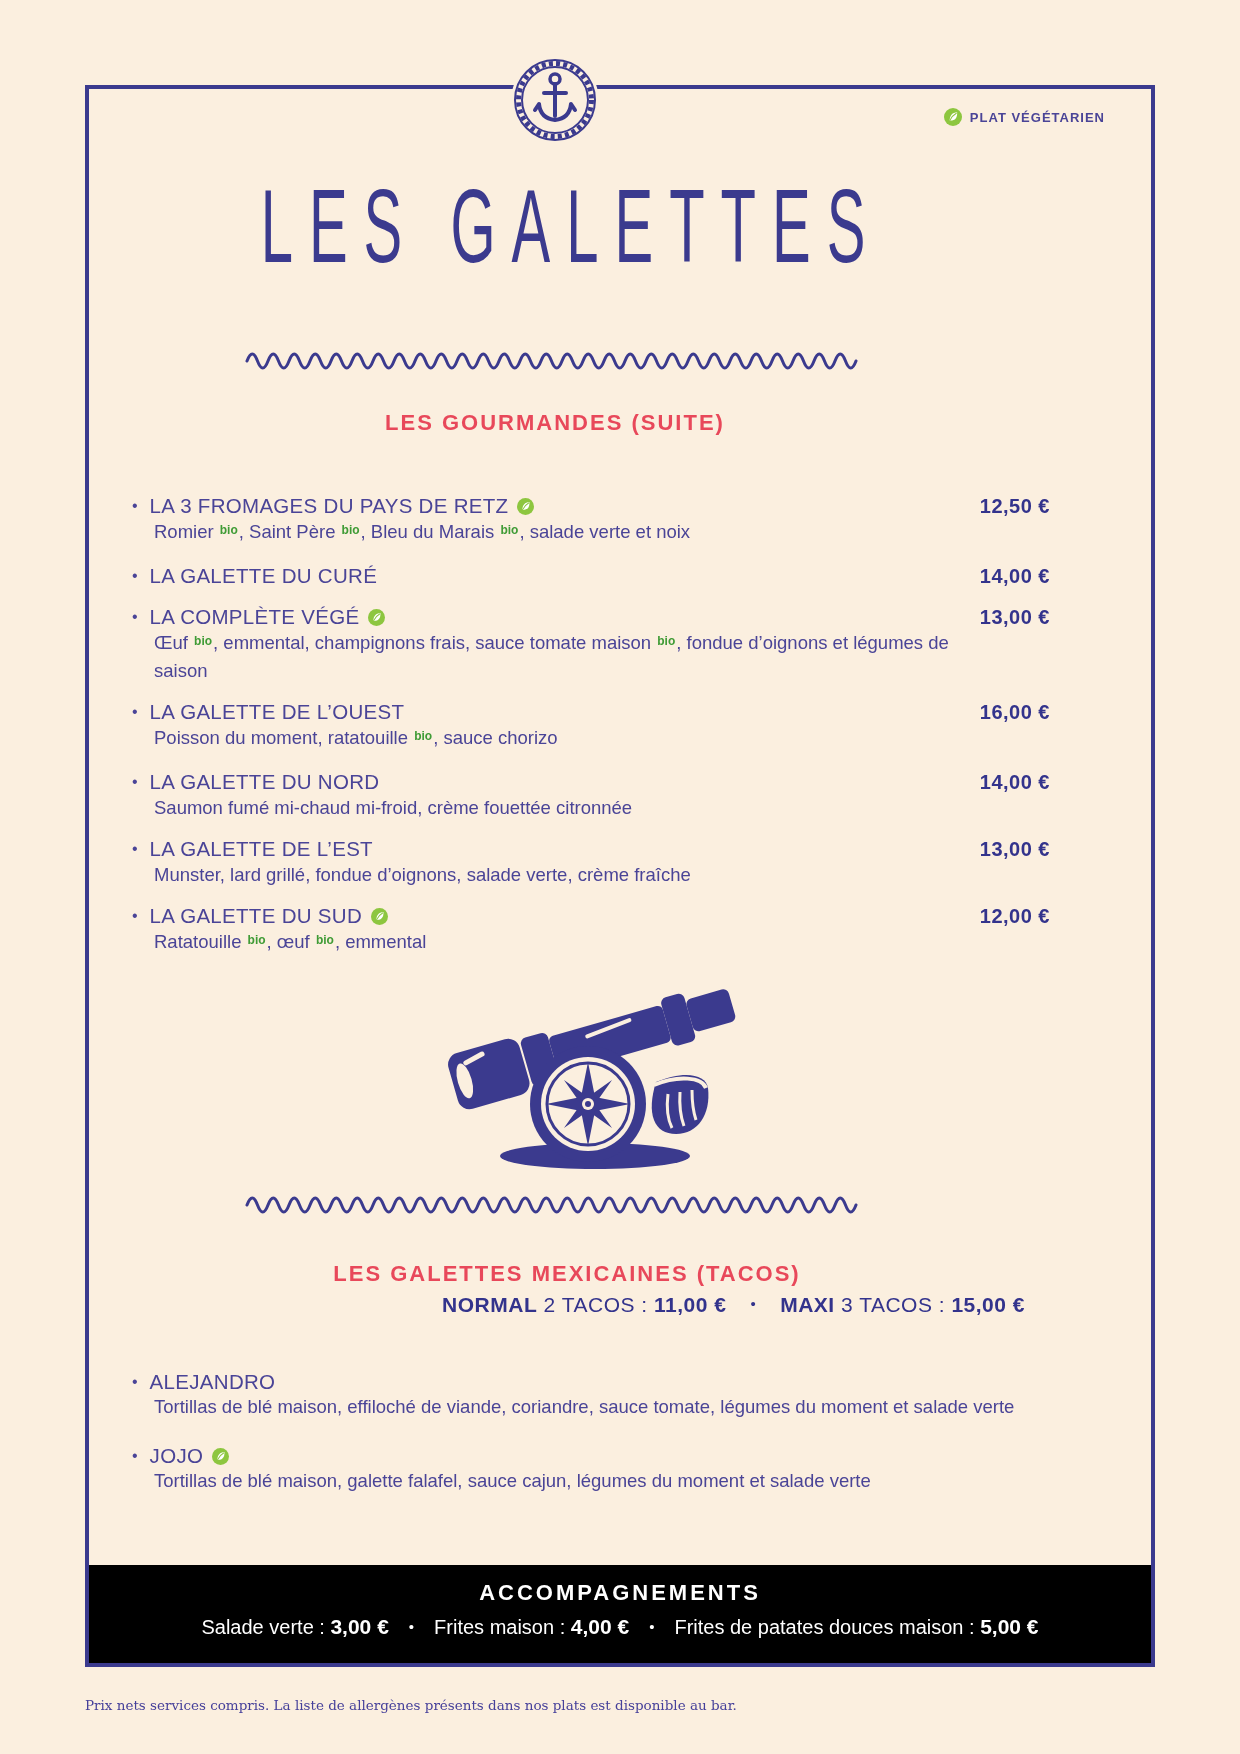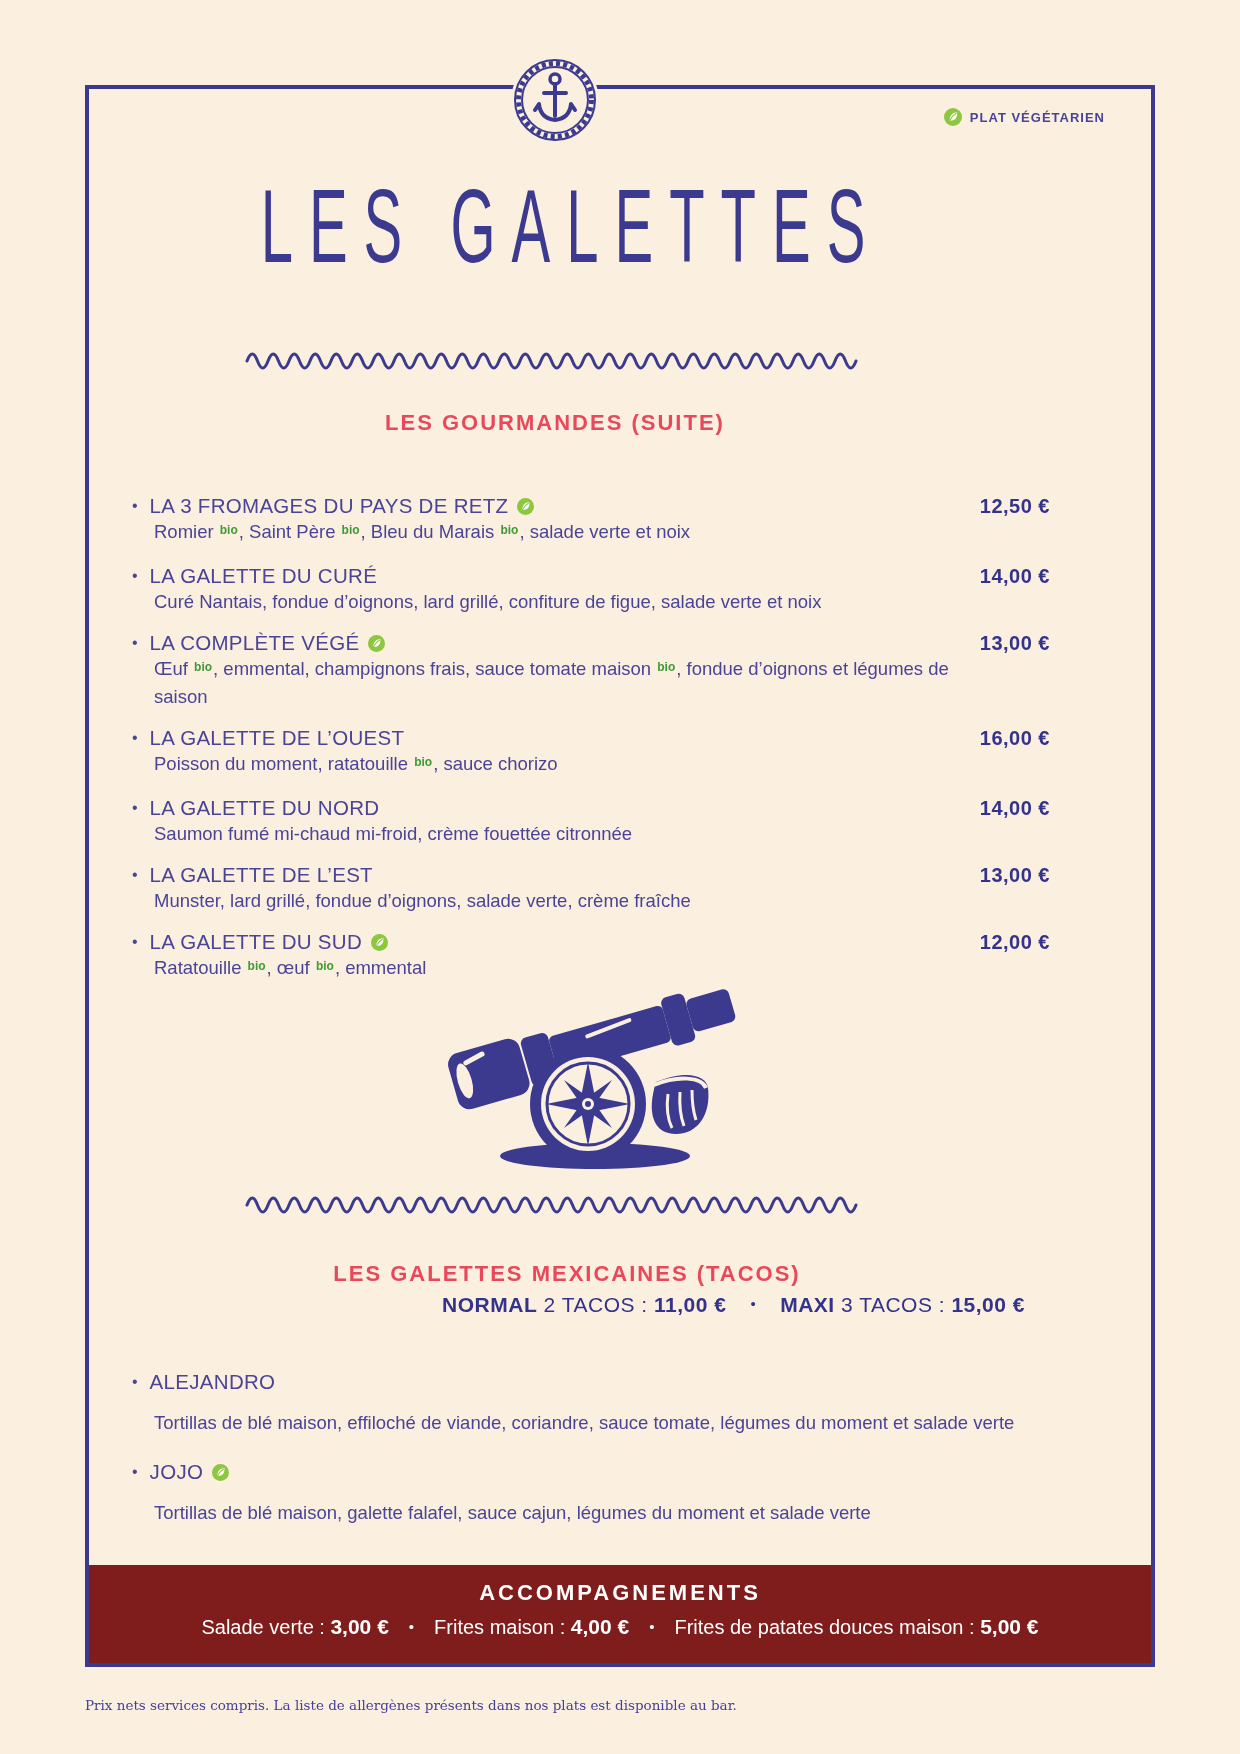--- a/index.html
+++ b/index.html
@@ -23,27 +23,27 @@
   #items-gourmandes{top:494px;}
   #items-mexicaines{top:1370px;}
   .item{margin-bottom:17px;}
   #items-mexicaines .item{margin-bottom:25px;}
   .item-head{display:flex;align-items:center;}
   .bullet{font-size:16px;margin-right:12px;color:#4a4497;}
   .item-name{font-size:20.5px;letter-spacing:.3px;line-height:24px;color:#4a4497;}
   .badge{margin-left:9px;display:inline-flex;align-items:center;}
   .item-price{margin-left:auto;font-weight:bold;font-size:20px;color:#33338c;letter-spacing:.5px;}
   .item-desc{font-size:18.5px;line-height:25px;margin-left:22px;margin-top:1px;max-width:820px;color:#4a4497;}
-  #items-mexicaines .item-desc{max-width:none;margin-top:16px;}
+  #items-mexicaines .item-desc{max-width:none;margin-top:0;}
   .bio{color:#3f9b35;font-size:12px;font-weight:bold;display:inline-block;transform:translateY(-4px);margin:0 1px;letter-spacing:0;}
   .illustration{position:absolute;left:440px;top:958px;width:300px;height:220px;}
   .formats{position:absolute;left:85px;top:1293px;width:940px;text-align:right;font-size:21px;color:#33338c;letter-spacing:.5px;}
   .strong{font-weight:bold;}
   .dot{margin:0 24px;font-size:15px;vertical-align:3px;}
-  .band{position:absolute;left:89px;top:1565px;width:1062px;height:98px;background:#7f1d1d;color:#ffffff;text-align:center;}
+  .band{position:absolute;left:89px;top:1565px;width:1062px;height:98px;background:#000000;color:#ffffff;text-align:center;}
   .band-heading{margin-top:15px;font-size:22px;font-weight:bold;letter-spacing:3px;}
   .band-line{margin-top:9px;font-size:20px;}
   .band .dot{margin:0 20px;vertical-align:2px;}
   .acc-price,.fmt-price{font-size:21px;}
   .footnote{position:absolute;left:85px;top:1697px;width:940px;text-align:left;font-family:"DejaVu Serif",serif;font-size:13.5px;color:#46409a;}
 </style>
 </head>
 <body>
 
 <div class="page">
@@ -98,21 +98,20 @@
           <span class="item-price">12,50 €</span>
         </div>
         <div class="item-desc">Romier <span class="bio">bio</span>, Saint Père <span class="bio">bio</span>, Bleu du Marais <span class="bio">bio</span>, salade verte et noix</div>
       </div>
       <div class="item">
         <div class="item-head">
           <span class="bullet">•</span>
           <span class="item-name">LA GALETTE DU CURÉ</span>
           <span class="item-price">14,00 €</span>
         </div>
-        <div class="item-desc">Curé Nantais, fondue d’oignons, lard grillé, confiture de figue, salade verte et noix</div>
       </div>
       <div class="item">
         <div class="item-head">
           <span class="bullet">•</span>
           <span class="item-name">LA COMPLÈTE VÉGÉ</span>
           <span class="badge">
             <svg width="17" height="17" viewBox="0 0 20 20">
               <circle cx="10" cy="10" r="10" fill="#8dc63f"></circle>
               <path d="M14.6 4.6 C 9.2 5 6.6 7.8 6.2 13.9 C 12.2 14.3 15 10.9 14.6 4.6 Z" fill="#fff"></path>
               <path d="M6.4 14 C 8.2 10 10.6 7.6 14 5.6" stroke="#8dc63f" stroke-width="1.2" fill="none"></path>

